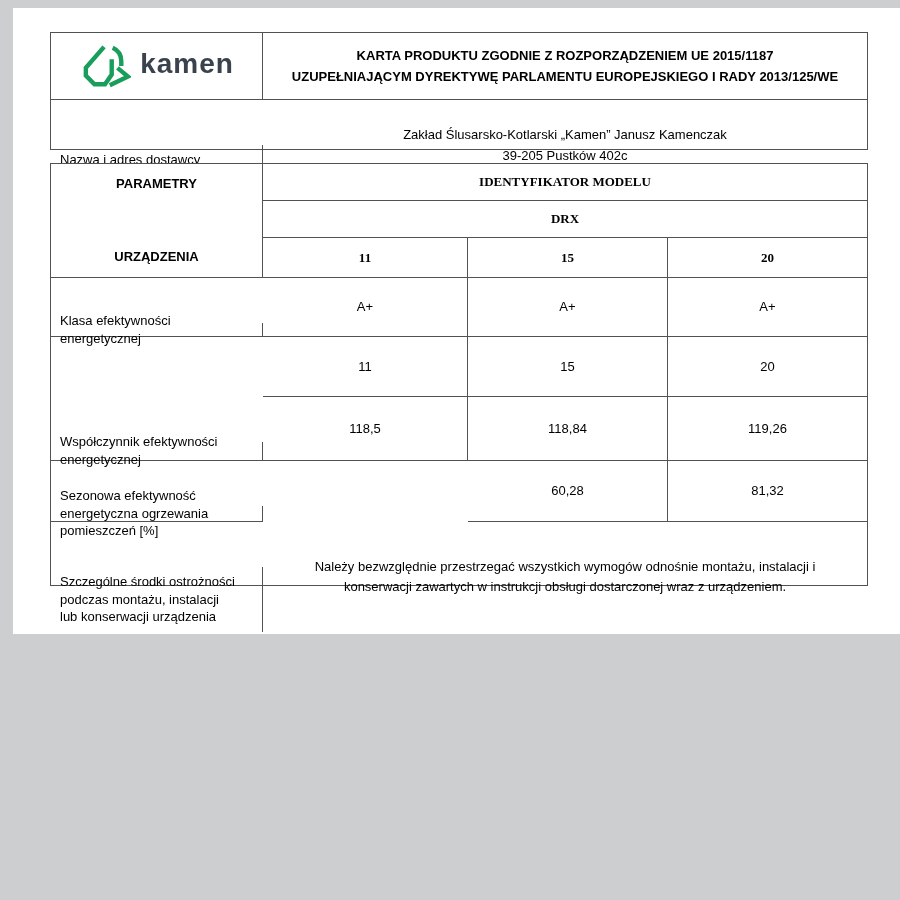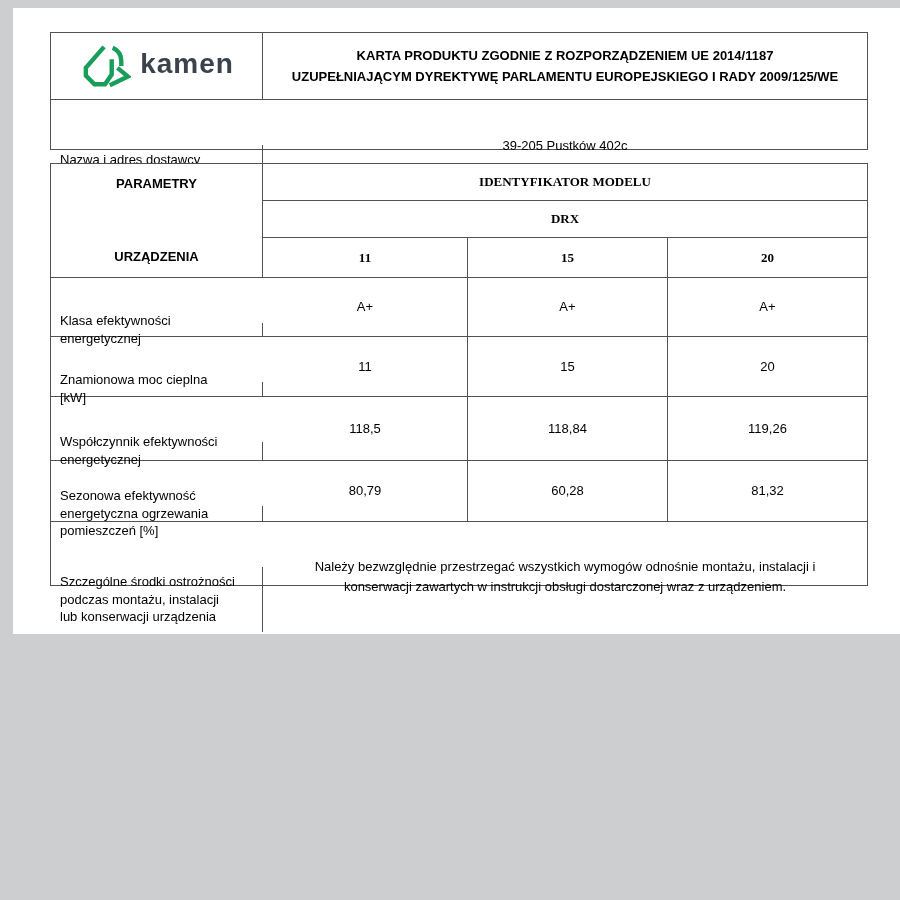--- a/index.html
+++ b/index.html
@@ -87,27 +87,28 @@
         <g fill="none" stroke="#189e5a" stroke-width="4.6" stroke-linejoin="miter" stroke-linecap="butt">
           <path d="M25 4 L6 26 L6 34 L15 43 L26 43 L33 33 L33 17"></path>
           <path d="M34 5 Q43 9 43 19 L43 24"></path>
           <path d="M39 26 L50 35 L31 44"></path>
         </g>
       </svg>
       <span class="logo-word">kamen</span>
     </div>
 
     <div class="cell title-cell no-r">
-      <div>KARTA PRODUKTU ZGODNIE Z ROZPORZĄDZENIEM UE 2014/1187</div>
-      <div>UZUPEŁNIAJĄCYM DYREKTYWĘ PARLAMENTU EUROPEJSKIEGO I RADY 2009/125/WE</div>
+      <div>KARTA PRODUKTU ZGODNIE Z ROZPORZĄDZENIEM UE 2015/1187</div>
+      <div>UZUPEŁNIAJĄCYM DYREKTYWĘ PARLAMENTU EUROPEJSKIEGO I RADY 2013/125/WE</div>
     </div>
 
     <div class="cell label-cell no-b">Nazwa i adres dostawcy urządzenia</div>
 
     <div class="cell two-line no-r no-b">
+      <div>Zakład Ślusarsko-Kotlarski „Kamen” Janusz Kamenczak</div>
       <div>39-205 Pustków 402c</div>
     </div>
   </div>
 
   <div class="tbl t2">
 
     <div class="cell corner-cell" style="grid-column:1; grid-row:1/4;">
       <div>PARAMETRY</div>
       <div class="line2">URZĄDZENIA</div>
     </div>
@@ -118,32 +119,30 @@
 
     <div class="cell bold" style="grid-column:2; grid-row:3;">11</div>
     <div class="cell bold" style="grid-column:3; grid-row:3;">15</div>
     <div class="cell bold no-r" style="grid-column:4; grid-row:3;">20</div>
 
     <div class="cell label-cell" style="grid-column:1; grid-row:4;">Klasa efektywności energetycznej</div>
     <div class="cell" style="grid-column:2; grid-row:4;">A+</div>
     <div class="cell" style="grid-column:3; grid-row:4;">A+</div>
     <div class="cell no-r" style="grid-column:4; grid-row:4;">A+</div>
 
-    <div class="cell label-cell" style="grid-column:1; grid-row:5;">Znamionowa moc cieplna [kW]</div>
     <div class="cell" style="grid-column:2; grid-row:5;">11</div>
     <div class="cell" style="grid-column:3; grid-row:5;">15</div>
     <div class="cell no-r" style="grid-column:4; grid-row:5;">20</div>
 
     <div class="cell label-cell" style="grid-column:1; grid-row:6;">Współczynnik efektywności energetycznej</div>
     <div class="cell" style="grid-column:2; grid-row:6;">118,5</div>
     <div class="cell" style="grid-column:3; grid-row:6;">118,84</div>
     <div class="cell no-r" style="grid-column:4; grid-row:6;">119,26</div>
 
     <div class="cell label-cell" style="grid-column:1; grid-row:7;">Sezonowa efektywność energetyczna ogrzewania pomieszczeń [%]</div>
-    <div class="cell" style="grid-column:2; grid-row:7;">80,79</div>
     <div class="cell" style="grid-column:3; grid-row:7;">60,28</div>
     <div class="cell no-r" style="grid-column:4; grid-row:7;">81,32</div>
 
     <div class="cell label-cell no-b" style="grid-column:1; grid-row:8;">Szczególne środki ostrożności podczas montażu, instalacji lub konserwacji urządzenia</div>
     <div class="cell note-cell no-r no-b" style="grid-column:2/5; grid-row:8;">Należy bezwzględnie przestrzegać wszystkich wymogów odnośnie montażu, instalacji i konserwacji zawartych w instrukcji obsługi dostarczonej wraz z urządzeniem.</div>
   </div>
 
 </div>
 
 </body></html>

